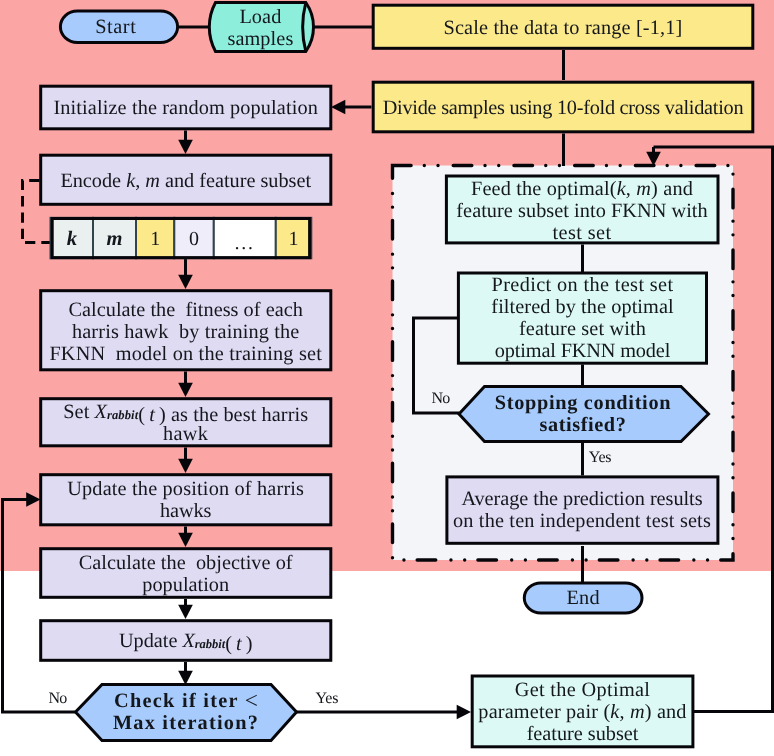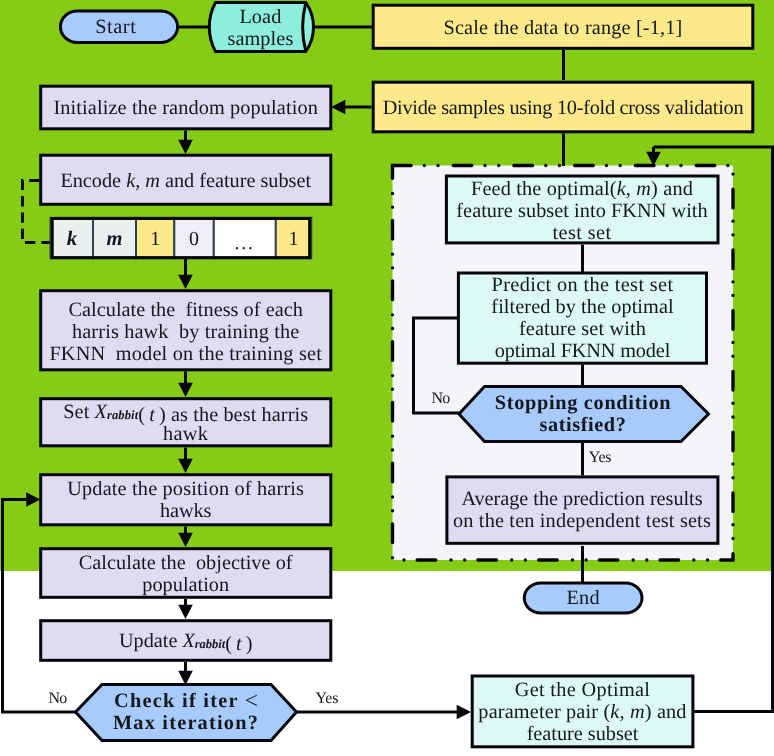--- a/index.html
+++ b/index.html
@@ -1,18 +1,18 @@
 <!DOCTYPE html>
 <html><head>
 <meta charset="utf-8">
 <title>Flowchart</title>
 <style>
   html,body{margin:0;padding:0;background:#ffffff;}
   body{width:774px;height:756px;overflow:hidden;font-family:"Liberation Serif",serif;}
-  #root{position:relative;width:774px;height:571px;background:#84cc16;}
+  #root{position:relative;width:774px;height:571px;background:#fca5a5;}
   svg{display:block;}
   text{font-family:"Liberation Serif",serif;fill:#14171c;dominant-baseline:central;}
   svg{shape-rendering:geometricPrecision;text-rendering:geometricPrecision;}
   #root{-webkit-font-smoothing:antialiased;}
   svg text{paint-order:stroke;}
   .n{text-anchor:middle;}
   .sh{stroke:#06060a;stroke-width:3;}
   .ln{stroke:#06060a;stroke-width:3;fill:none;}
 </style>
 </head>

